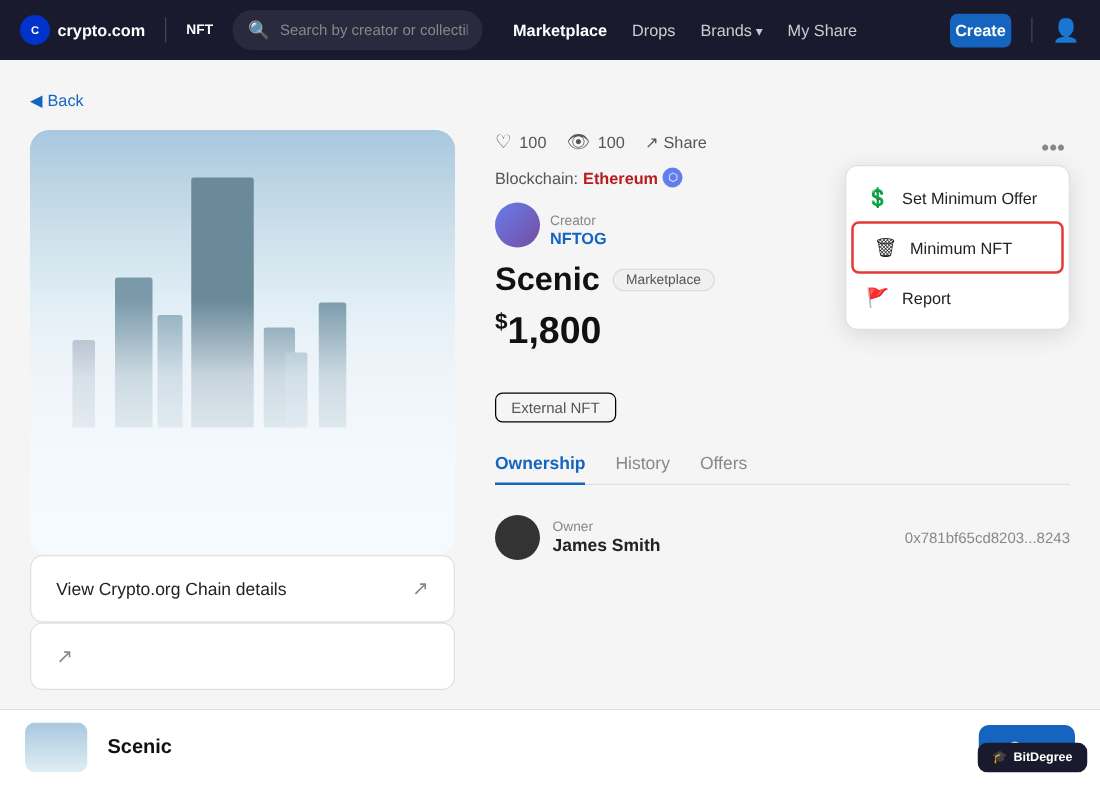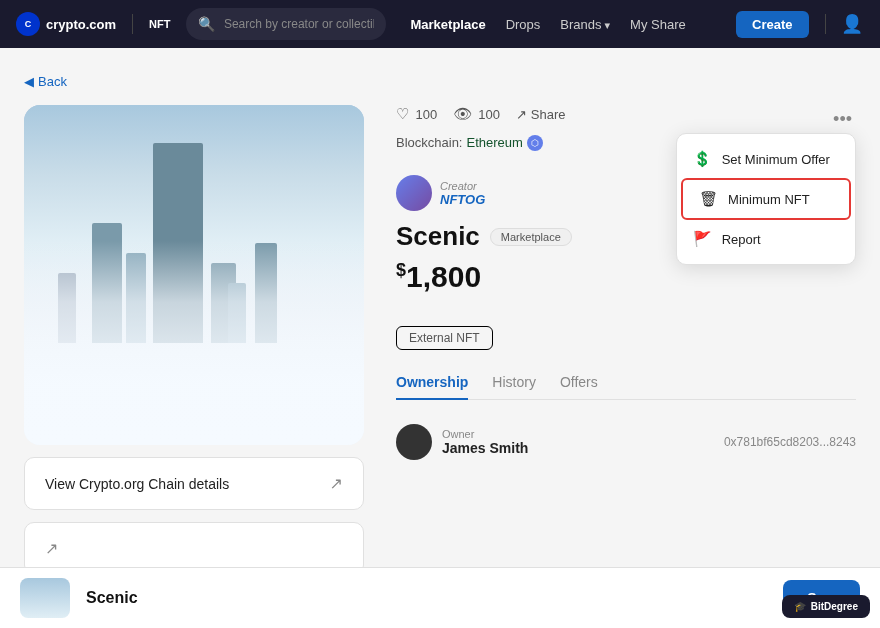--- a/index.html
+++ b/index.html
@@ -23,21 +23,21 @@
       background: none; border: none; outline: none; color: #aaa; font-size: 12px; width: 100%;
     }
     .nav-search input::placeholder { color: #888; }
     .nav-links { display: flex; align-items: center; gap: 20px; margin-left: 8px; }
     .nav-link { color: #ccc; font-size: 13px; cursor: pointer; white-space: nowrap; }
     .nav-link.active { color: #fff; font-weight: 600; }
     .nav-link.dropdown::after { content: ' ▾'; font-size: 11px; }
     .nav-spacer { flex: 1; }
     .nav-create-btn {
       background: #1565c0; color: #fff; border: none; border-radius: 6px;
-      padding: 6px 16px; font-size: 13px; font-weight: 600; cursor: pointer;
+      padding: 6px 4px; font-size: 13px; font-weight: 600; cursor: pointer;
     }
     .nav-user-icon { color: #ccc; font-size: 18px; cursor: pointer; }
 
     
     .page { margin-top: 48px; padding: 24px; max-width: 880px; margin-left: auto; margin-right: auto; }
 
     .back-link { color: #1565c0; font-size: 13px; cursor: pointer; margin-bottom: 16px; display: inline-flex; align-items: center; gap: 4px; }
 
     .content-layout { display: flex; gap: 32px; }
 
@@ -65,39 +65,39 @@
     .b3 { left: 38%; width: 50px; height: 200px; background: #6a8a9a; }
     .b4 { left: 55%; width: 25px; height: 80px; background: #7a9aaa; }
     .b5 { left: 60%; width: 18px; height: 60px; background: #8aaabb; }
     .b6 { left: 68%; width: 22px; height: 100px; background: #7a9aaa; }
     .b7 { left: 10%; width: 18px; height: 70px; background: #9aaabb; }
 
     
     .detail-link {
       display: flex; align-items: center; justify-content: space-between;
       background: #fff; border: 1px solid #e0e0e0; border-radius: 10px;
-      padding: 16px 20px; margin-top: 12px; cursor: pointer; font-size: 14px; color: #222;
+      padding: 16px 20px; cursor: pointer; font-size: 14px; color: #222;
     }
     .ext-icon { font-size: 16px; color: #888; }
 
     
     .right-panel { flex: 1; position: relative; }
 
     .meta-row { display: flex; align-items: center; gap: 16px; margin-bottom: 12px; }
     .meta-item { display: flex; align-items: center; gap: 6px; font-size: 13px; color: #555; }
     .meta-icon { font-size: 15px; }
     .share-btn { display: flex; align-items: center; gap: 4px; font-size: 13px; color: #555; cursor: pointer; }
 
     .three-dots { position: absolute; top: 0; right: 0; cursor: pointer; font-size: 18px; color: #888; padding: 4px; }
 
-    .blockchain-row { font-size: 13px; color: #555; margin-bottom: 24px; display: flex; align-items: flex-start; gap: 4px; }
-    .blockchain-row span.val { color: #14532d; font-weight: 400; }
+    .blockchain-row { font-size: 13px; color: #555; margin-bottom: 12px; display: flex; align-items: center; gap: 4px; }
+    .blockchain-row span.val { color: #b91c1c; font-weight: 700; }
     .eth-icon { display: inline-flex; align-items: center; justify-content: center; width: 16px; height: 16px; background: #627eea; border-radius: 50%; color: #fff; font-size: 9px; }
 
-    .creator-row { display: flex; align-items: center; gap: 8px; margin-bottom: 10px; font-style: italic; }
+    .creator-row { display: flex; align-items: flex-end; gap: 8px; margin-bottom: 10px; }
     .creator-avatar { width: 36px; height: 36px; border-radius: 50%; background: linear-gradient(135deg, #667eea, #764ba2); }
     .creator-info { display: flex; flex-direction: column; }
     .creator-label { font-size: 11px; color: #888; }
     .creator-name { font-size: 13px; font-weight: 600; color: #1565c0; cursor: pointer; }
 
     .title-row { display: flex; align-items: center; gap: 10px; margin-bottom: 8px; }
     .nft-title { font-size: 26px; font-weight: 700; color: #111; }
     .marketplace-badge {
       background: #f0f0f0; border: 1px solid #ddd; border-radius: 12px;
       font-size: 11px; color: #555; padding: 2px 10px;

